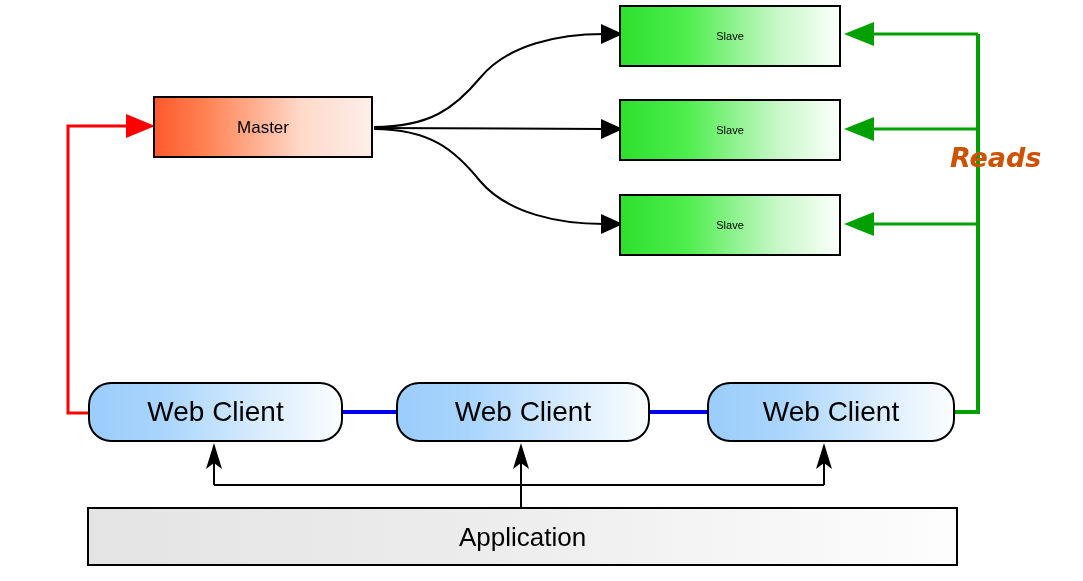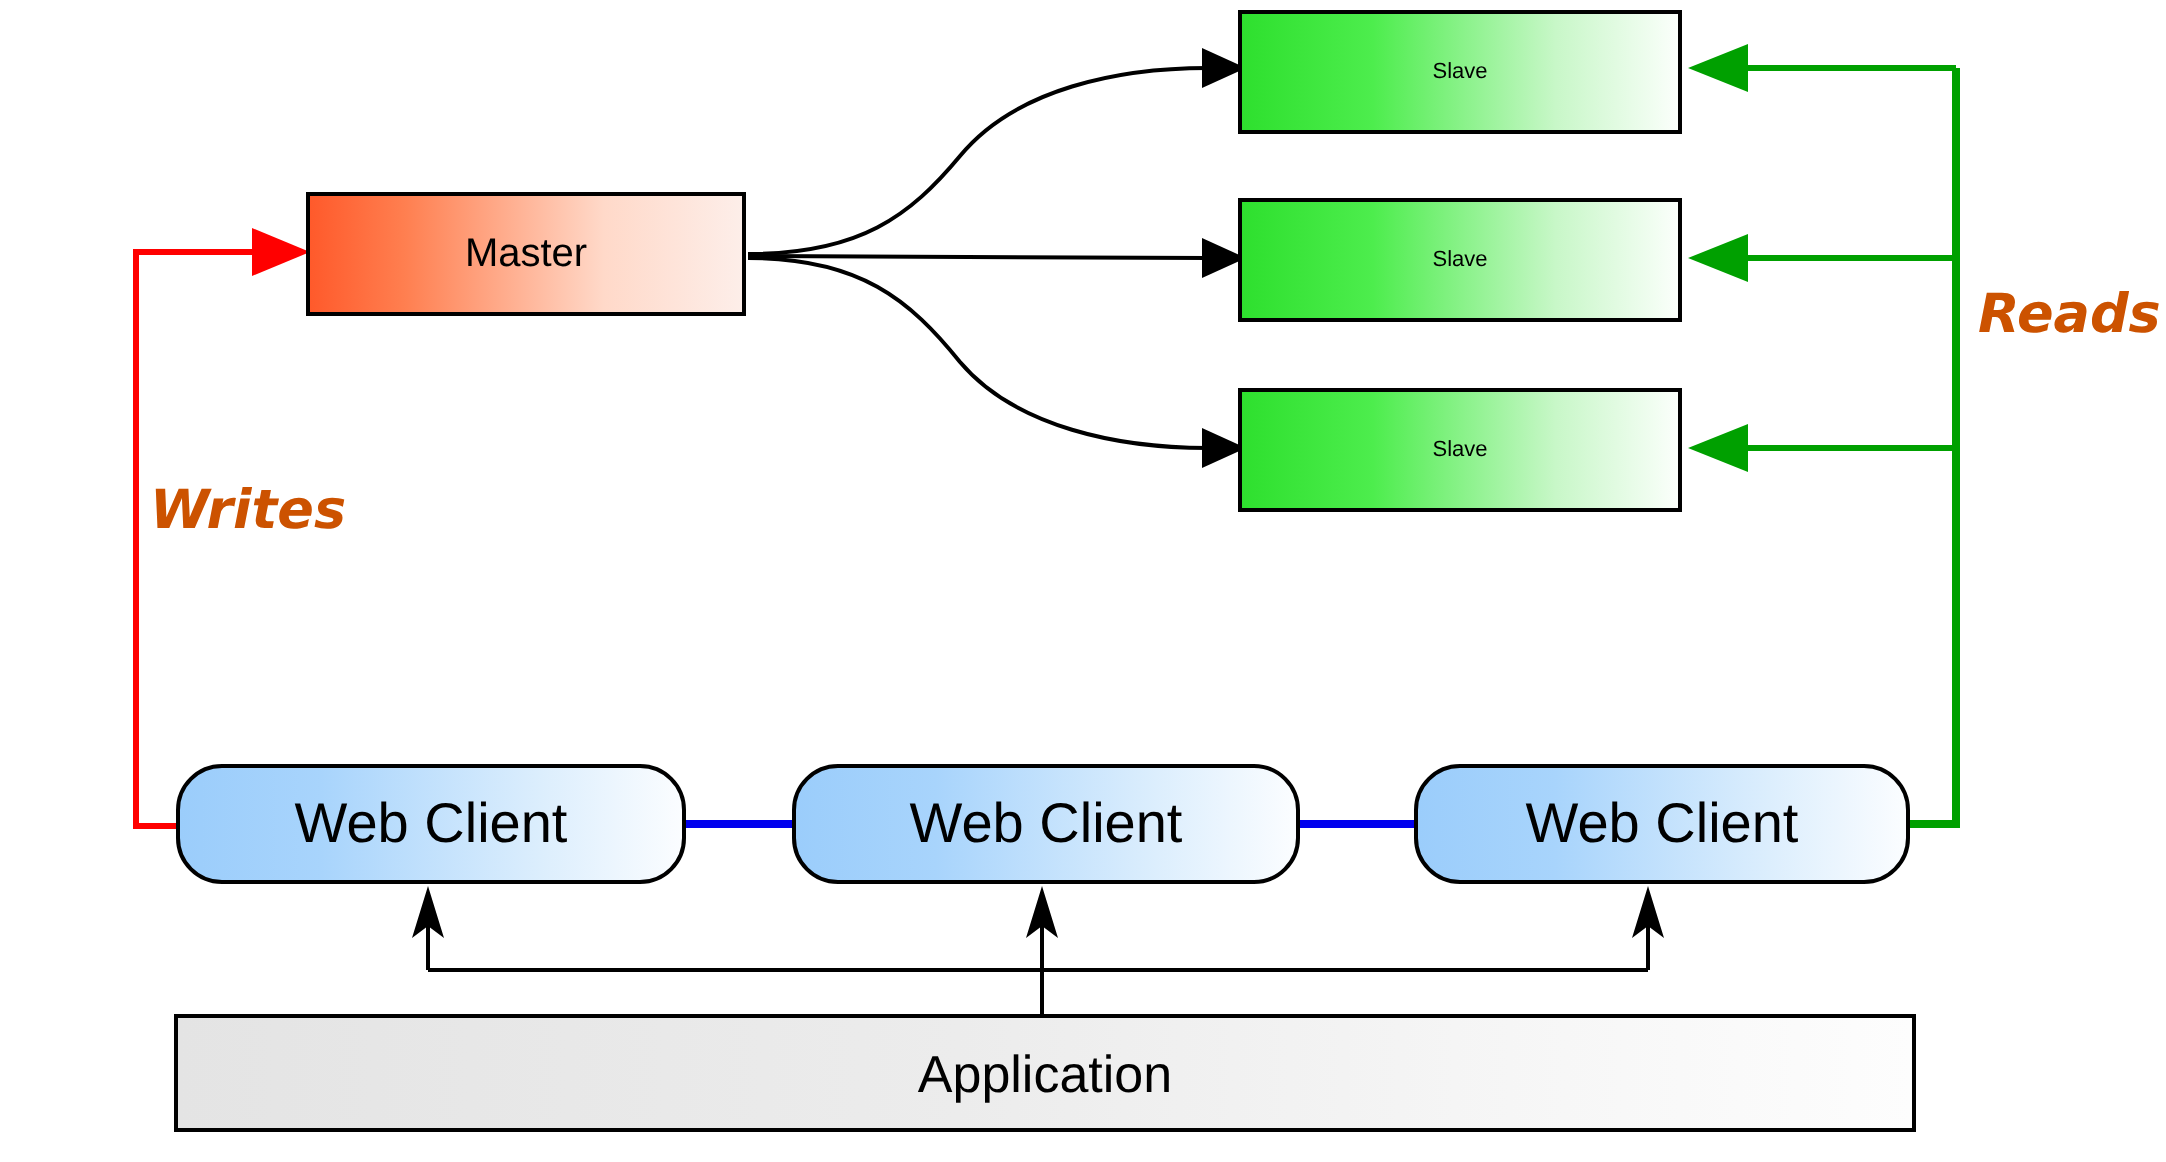--- a/index.html
+++ b/index.html
@@ -23,21 +23,21 @@
     border: 2px solid #000000;
     display: flex;
     align-items: center;
     justify-content: center;
     color: #000000;
     line-height: 1;
     z-index: 3;
   }
   .node-master {
     background: linear-gradient(to right, #ff5a2b 0%, #ff7f50 22%, #ffd9c9 68%, #fdeee9 100%);
-    font-size: 20px;
+    font-size: 17px;
     text-align: right;
   }
   .node-slave {
     background: linear-gradient(to right, #2ee02e 0%, #4ded4d 30%, #c8f7c8 72%, #fbfffb 100%);
     font-size: 11px;
   }
   .node-webclient {
     background: linear-gradient(to right, #9bcdfb 0%, #a8d4fc 28%, #dceefd 72%, #fbfdff 100%);
     font-size: 28px;
     border-radius: 23px;
@@ -149,21 +149,18 @@
   </div>
 
   <div class="node node-webclient" style="left:707px; top:382px; width:248px; height:60px;">
     <span>Web Client</span>
   </div>
 
   <div class="node node-application" style="left:87px; top:507px; width:871px; height:59px;">
     <span>Application</span>
   </div>
 
-  <div class="edge-label" style="left:75px; top:240px;">
-    <span>Writes</span>
-  </div>
 
-  <div class="edge-label" style="left:989px; top:142px;">
+  <div class="edge-label" style="left:950px; top:142px;">
     <span>Reads</span>
   </div>
 
 </div>
 
 </body></html>

